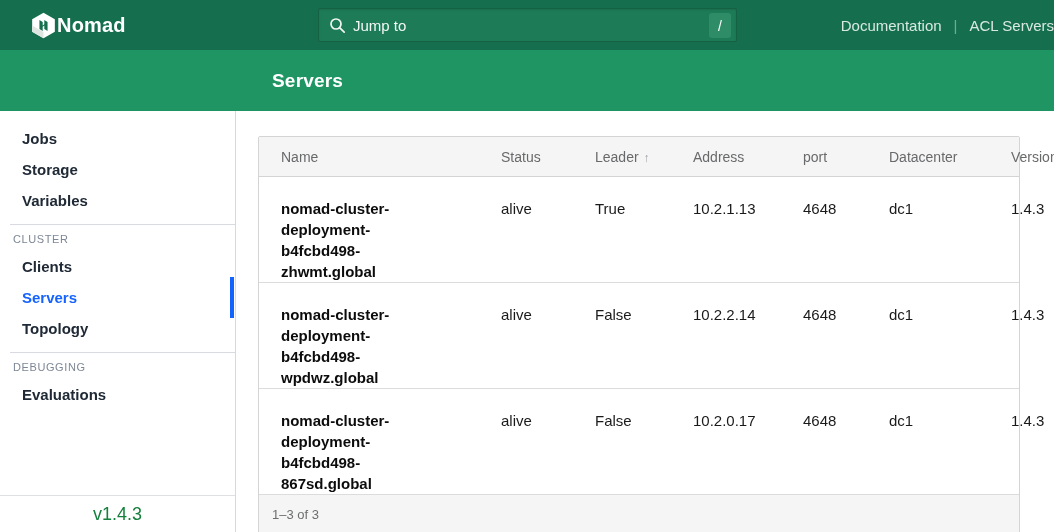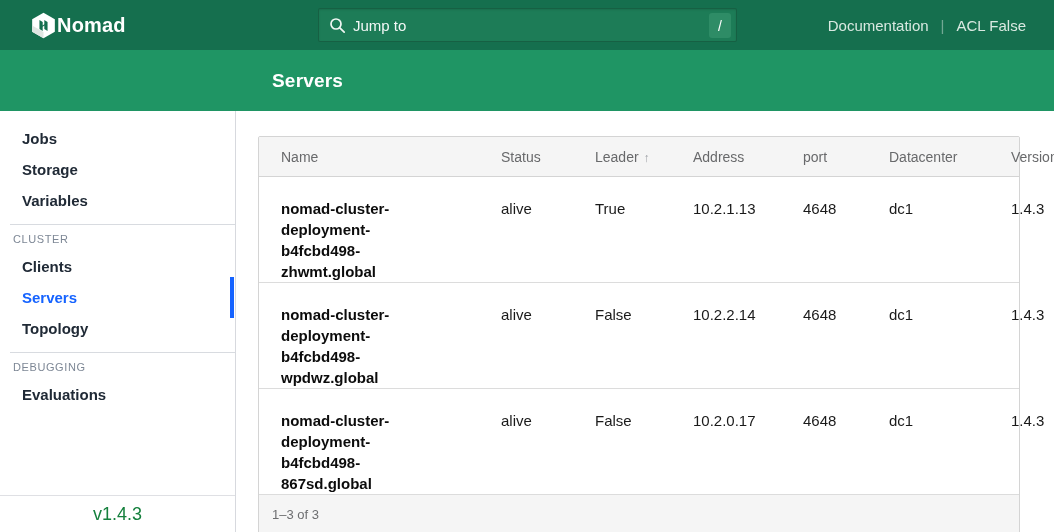--- a/index.html
+++ b/index.html
@@ -17,21 +17,21 @@
     display:flex; align-items:flex-end; }
   .search svg { position:absolute; left:10px; top:8px; }
   .search input { flex:1; height:100%; background:transparent; border:none; outline:none;
     padding-left:34px; padding-right:34px; color:#fff; font-size:15px;
     font-family:"Liberation Sans","DejaVu Sans",sans-serif; }
   .search input::placeholder { color:rgba(255,255,255,.95); opacity:1; }
   .kbd { position:absolute; right:5px; top:4px; width:22px; height:25px;
     background:var(--kbd-green,#2e8c66); border-radius:3px; color:#fff; font-size:14px;
     display:flex; align-items:center; justify-content:center; }
   .navlinks { margin-left:auto; display:flex; align-items:center; gap:12px;
-    padding-right:28px; font-size:15px; }
+    font-size:15px; }
   .navlinks a { color:#d9e9e1; text-decoration:none; cursor:pointer; }
   .navlinks .sep { color:rgba(255,255,255,.4); }
 
   
   .subheader { height:61px; background:var(--subheader-green,#1f9564);
     display:flex; align-items:center; }
   .subheader h1 { margin-left:272px; color:#fff; font-size:19px; font-weight:700;
     letter-spacing:.2px; }
 
   
@@ -88,21 +88,21 @@
       <circle cx="7" cy="7" r="5" fill="none" stroke="#f0f7f3" stroke-width="1.7"></circle>
       <line x1="10.8" y1="10.8" x2="15.2" y2="15.2" stroke="#f0f7f3" stroke-width="1.7" stroke-linecap="round"></line>
     </svg>
     <input type="text" placeholder="Jump to" style="">
     <span class="kbd">/</span>
   </div>
 
   <nav class="navlinks">
     <a>Documentation</a>
     <span class="sep">|</span>
-    <a>ACL False</a>
+    <a>ACL Servers</a>
   </nav>
 </header>
 
 <div class="subheader">
   <h1>Servers</h1>
 </div>
 
 <div class="content">
 
   <aside class="sidebar">

